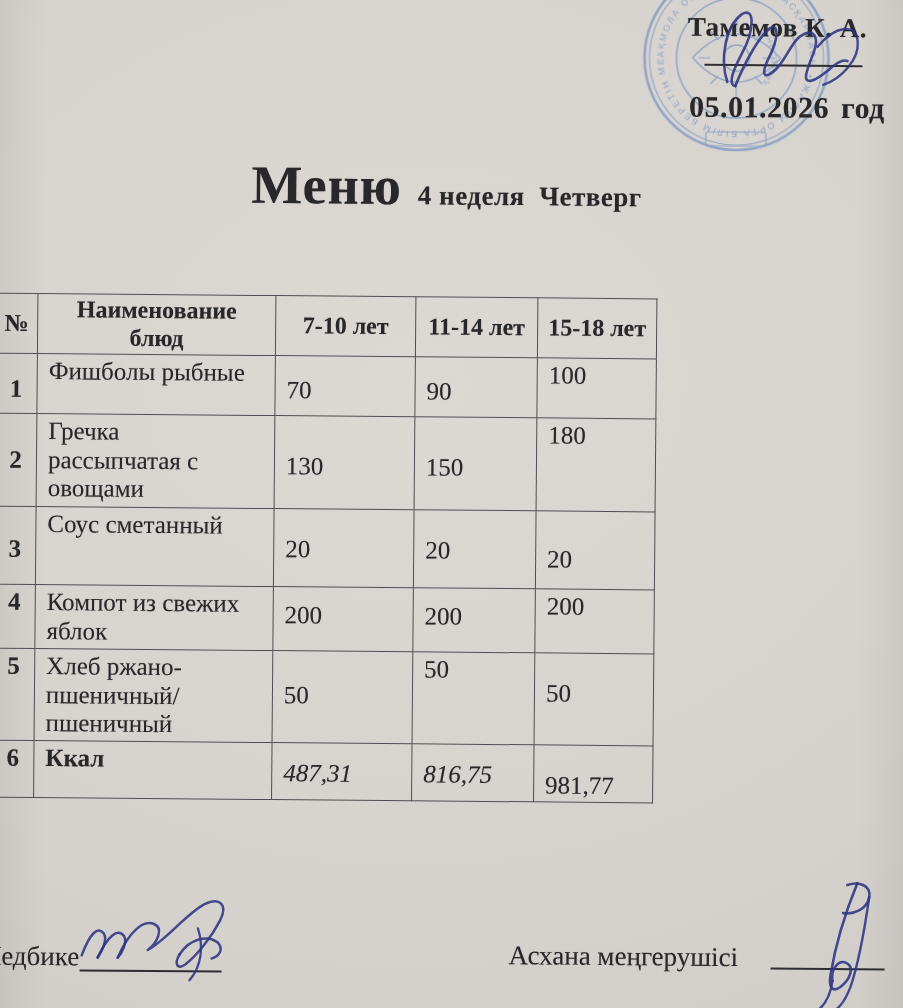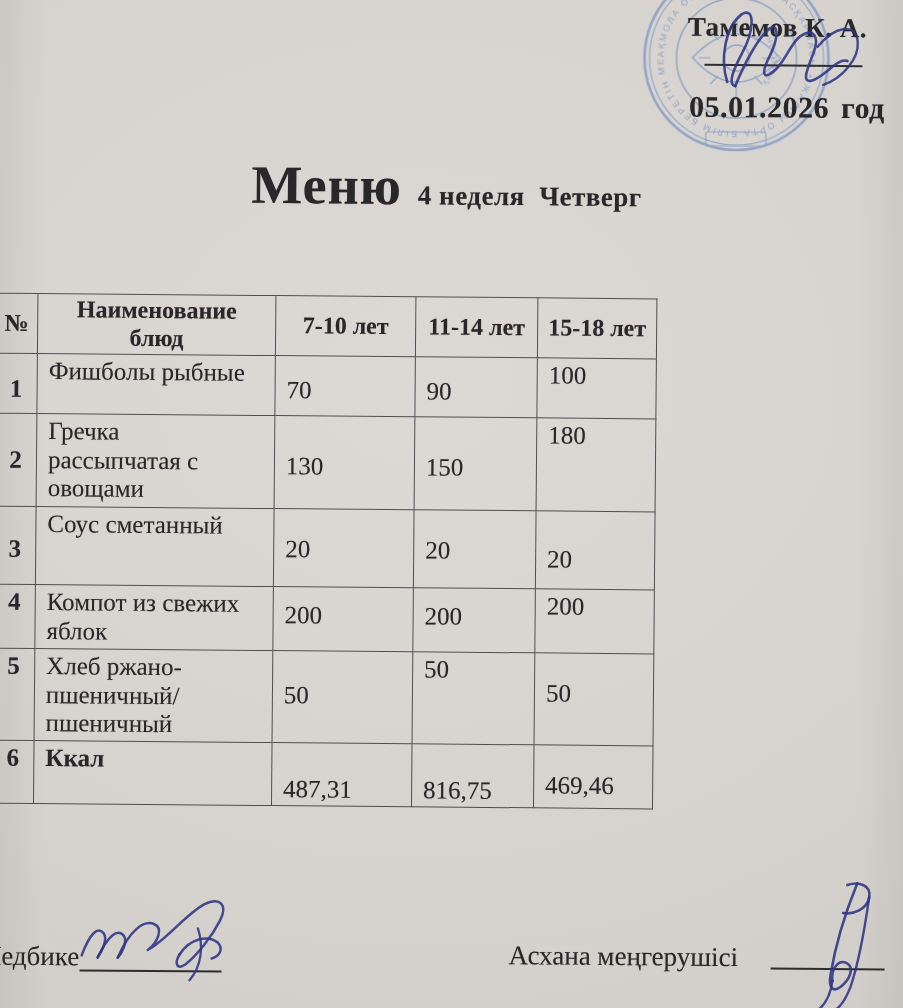--- a/index.html
+++ b/index.html
@@ -40,21 +40,21 @@
   tr.r0 td.c2, tr.r0 td.c3{padding-top:20px;}
   tr.r1 td.c0{padding-top:32px;}
   tr.r1 td.c2, tr.r1 td.c3{padding-top:36px;}
   tr.r2 td.c0{padding-top:28px;}
   tr.r2 td.c2, tr.r2 td.c3{padding-top:26px;}
   tr.r2 td.c4{padding-top:34px;}
   tr.r3 td.c2, tr.r3 td.c3{padding-top:14px;}
   tr.r4 td.c2{padding-top:30px;}
   tr.r4 td.c4{padding-top:26px;}
   tr.r5 td.c1{font-weight:bold;}
-  tr.r5 td.c2, tr.r5 td.c3{padding-top:32px;}
+  tr.r5 td.c2, tr.r5 td.c3{padding-top:16px;font-style:italic;}
   tr.r5 td.c4{padding-top:26px;}
 
   
   .nurse-label{ left:-14px; top:941px; font-size:27px; z-index:2; white-space:nowrap;}
   .nurse-line{ left:88px; top:949px; width:142px; height:20px; border-bottom:2px solid #2e2e31; z-index:2;}
   .sig-nurse{ left:78px; top:893px; z-index:3;}
   .manager-label{ left:517px; top:936px; font-size:27px; z-index:2; white-space:nowrap;}
   .manager-line{ left:779px; top:941px; width:114px; height:20px; border-bottom:2px solid #2e2e31; z-index:2;}
   .sig-manager{ left:795px; top:872px; z-index:3;}
 
@@ -161,21 +161,21 @@
 пшеничный</td>
             <td class="c2">50</td>
             <td class="c3">50</td>
             <td class="c4">50</td>
           </tr>
           <tr class="r5">
             <td class="c0">6</td>
             <td class="c1">Ккал</td>
             <td class="c2">487,31</td>
             <td class="c3">816,75</td>
-            <td class="c4">469,46</td>
+            <td class="c4">981,77</td>
           </tr>
         </tbody>
     </table>
 
     <div class="abs nurse-label txt">Медбике</div>
     <div class="abs nurse-line"></div>
     <svg class="abs sig-nurse" width="175" height="92" viewBox="0 0 175 92">
       <path class="ink" stroke-width="2.5" d="M12 62 C20 40 28 32 34 40 C38 46 32 58 28 64"></path>
       <path class="ink" stroke-width="2.5" d="M28 64 C38 42 48 34 54 42 C58 48 52 60 48 64"></path>
       <path class="ink" stroke-width="2.5" d="M48 64 C60 36 74 26 84 30 C94 34 88 48 78 56 C94 48 116 20 134 10 C150 2 158 10 150 26 C142 42 128 60 116 70 C108 76 104 70 110 60"></path>

